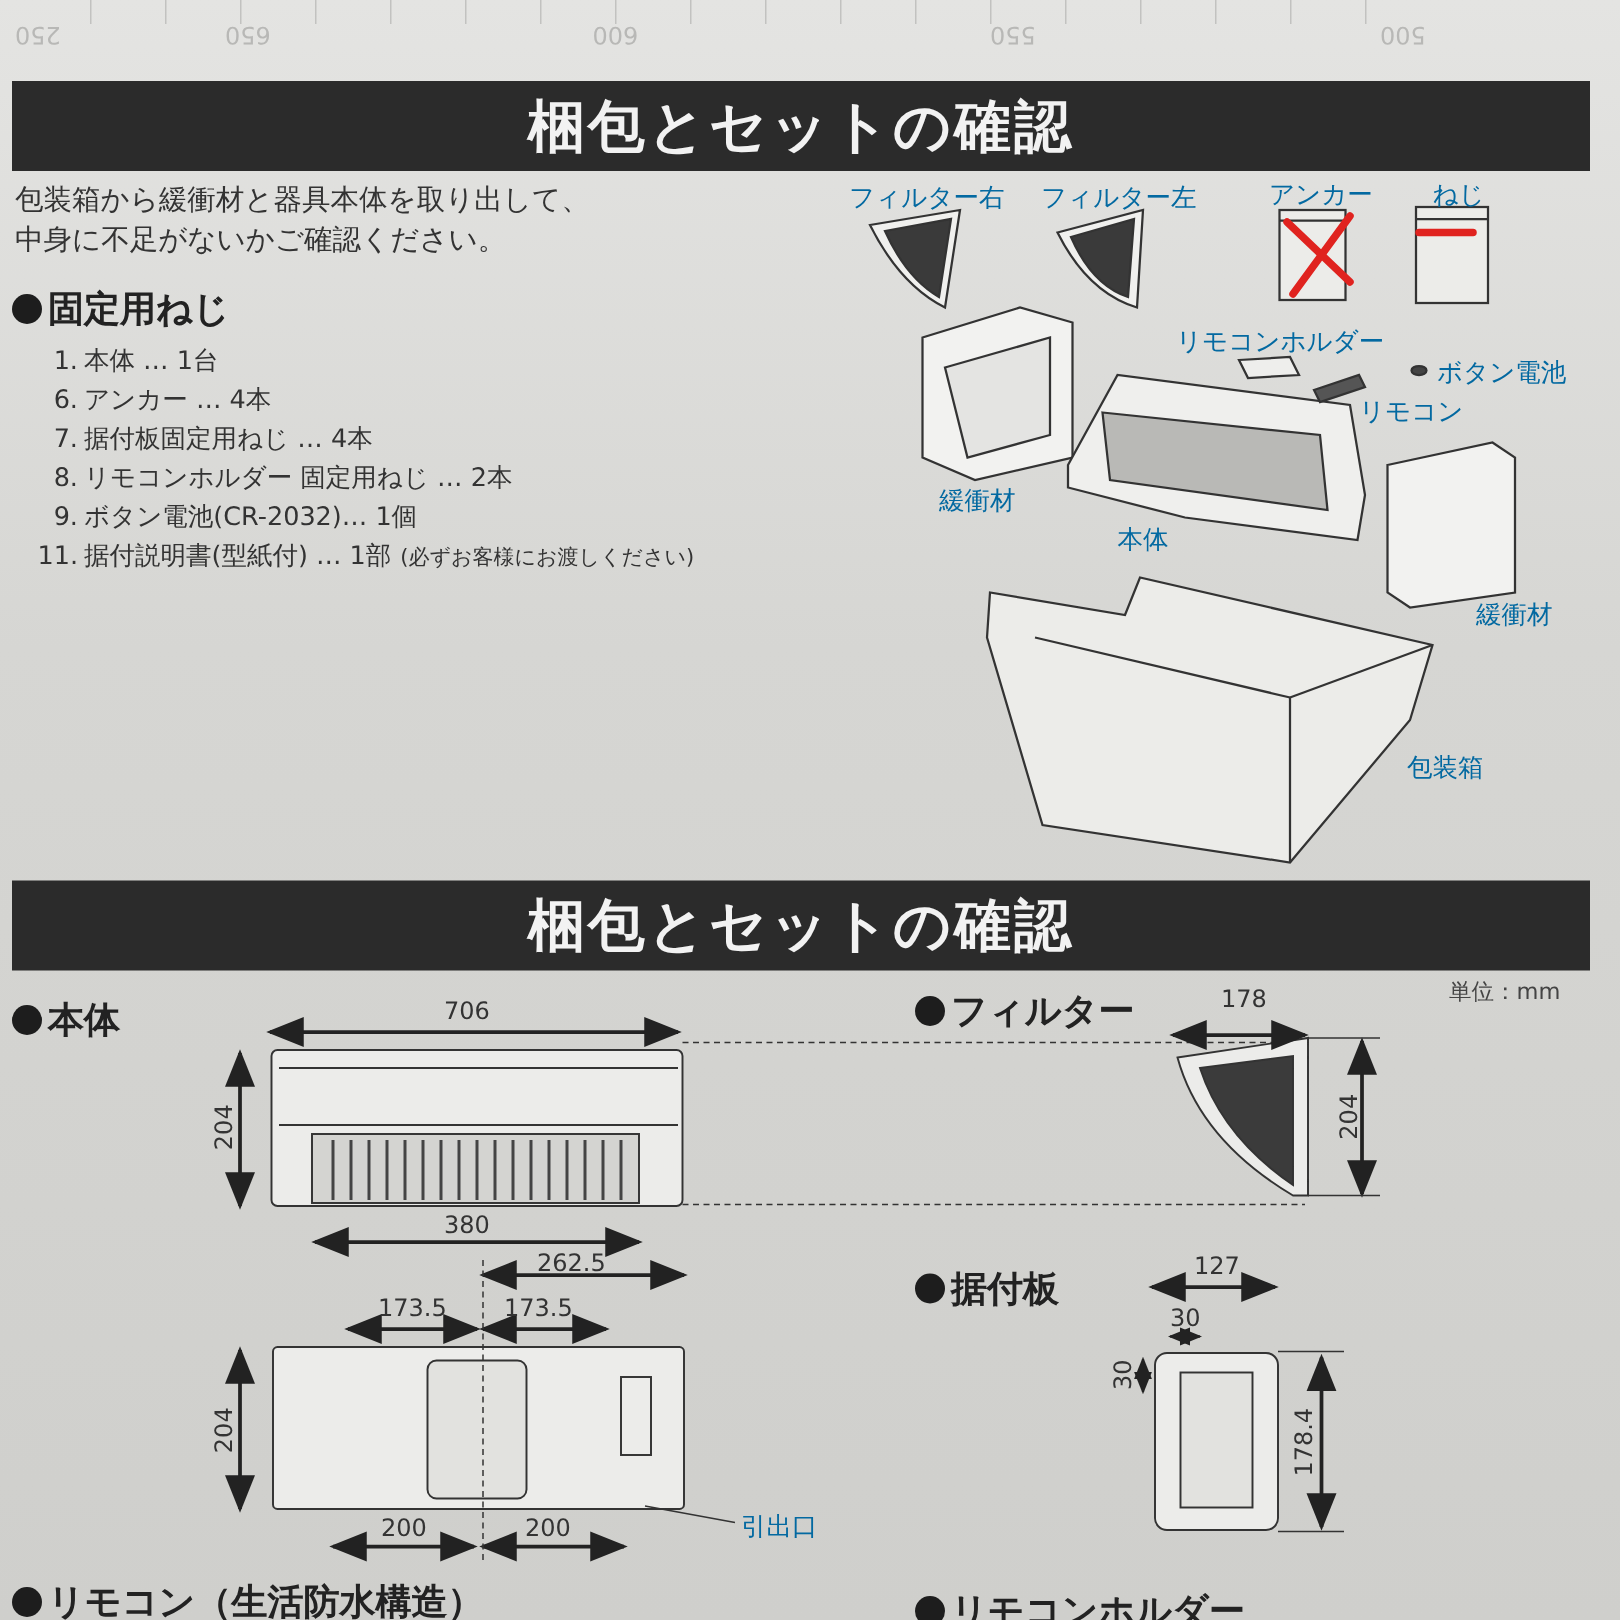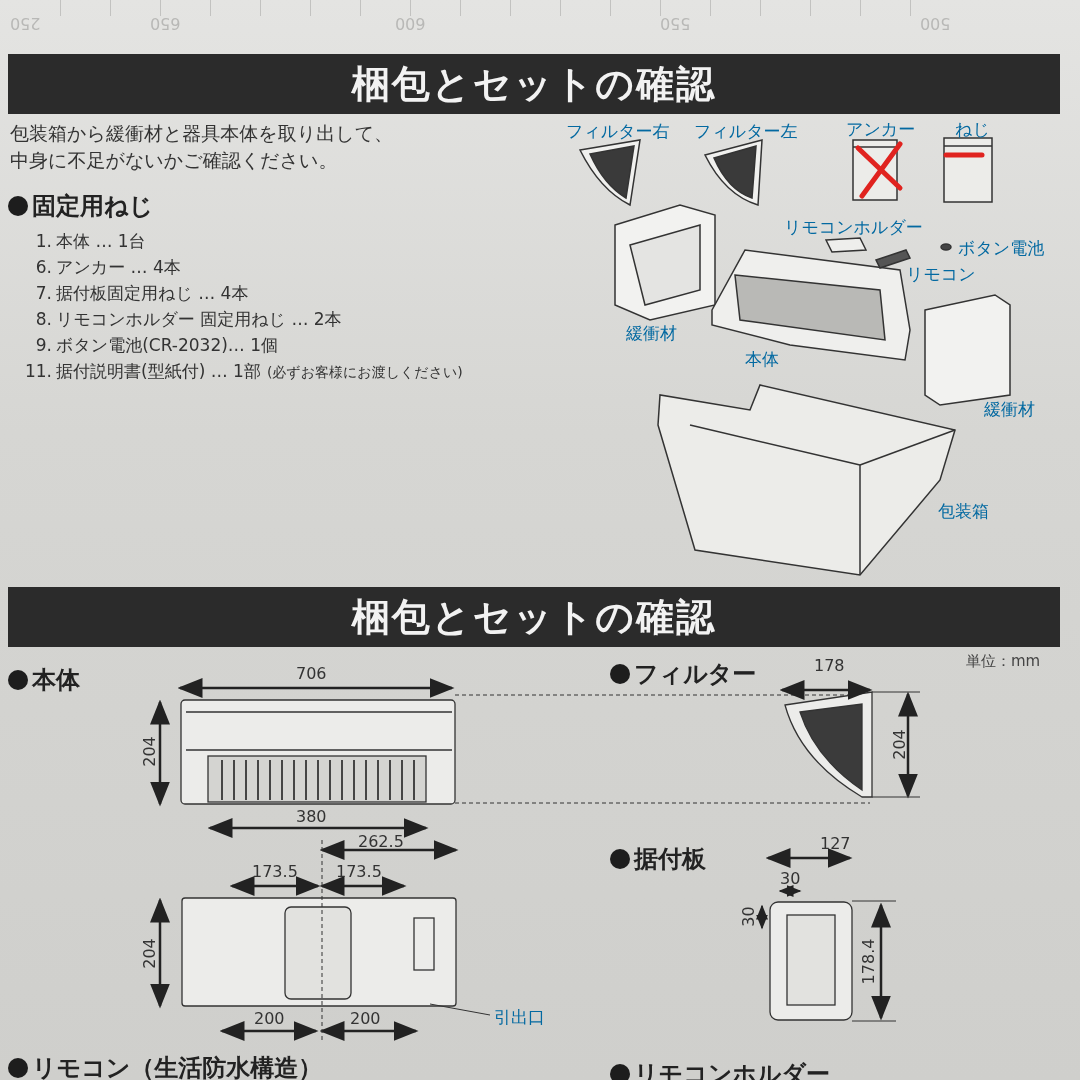--- a/index.html
+++ b/index.html
@@ -236,16 +236,16 @@
 <span class="dim" style="left:296px;top:807px">380</span>
 <span class="dim" style="left:358px;top:832px">262.5</span>
 <span class="dim" style="left:252px;top:862px">173.5</span>
 <span class="dim" style="left:336px;top:862px">173.5</span>
 <span class="dim v" style="left:134px;top:944px">204</span>
 <span class="dim" style="left:254px;top:1009px">200</span>
 <span class="dim" style="left:350px;top:1009px">200</span>
 <span class="label" style="left:494px;top:1006px">引出口</span>
 <span class="dim" style="left:814px;top:656px">178</span>
 <span class="dim v" style="left:884px;top:735px">204</span>
-<span class="dim" style="left:820px;top:834px">127</span>
+<span class="dim" style="left:796px;top:834px">127</span>
 <span class="dim" style="left:780px;top:869px">30</span>
 <span class="dim v" style="left:738px;top:907px">30</span>
 <span class="dim v" style="left:846px;top:952px">178.4</span>
 
 </body></html>

